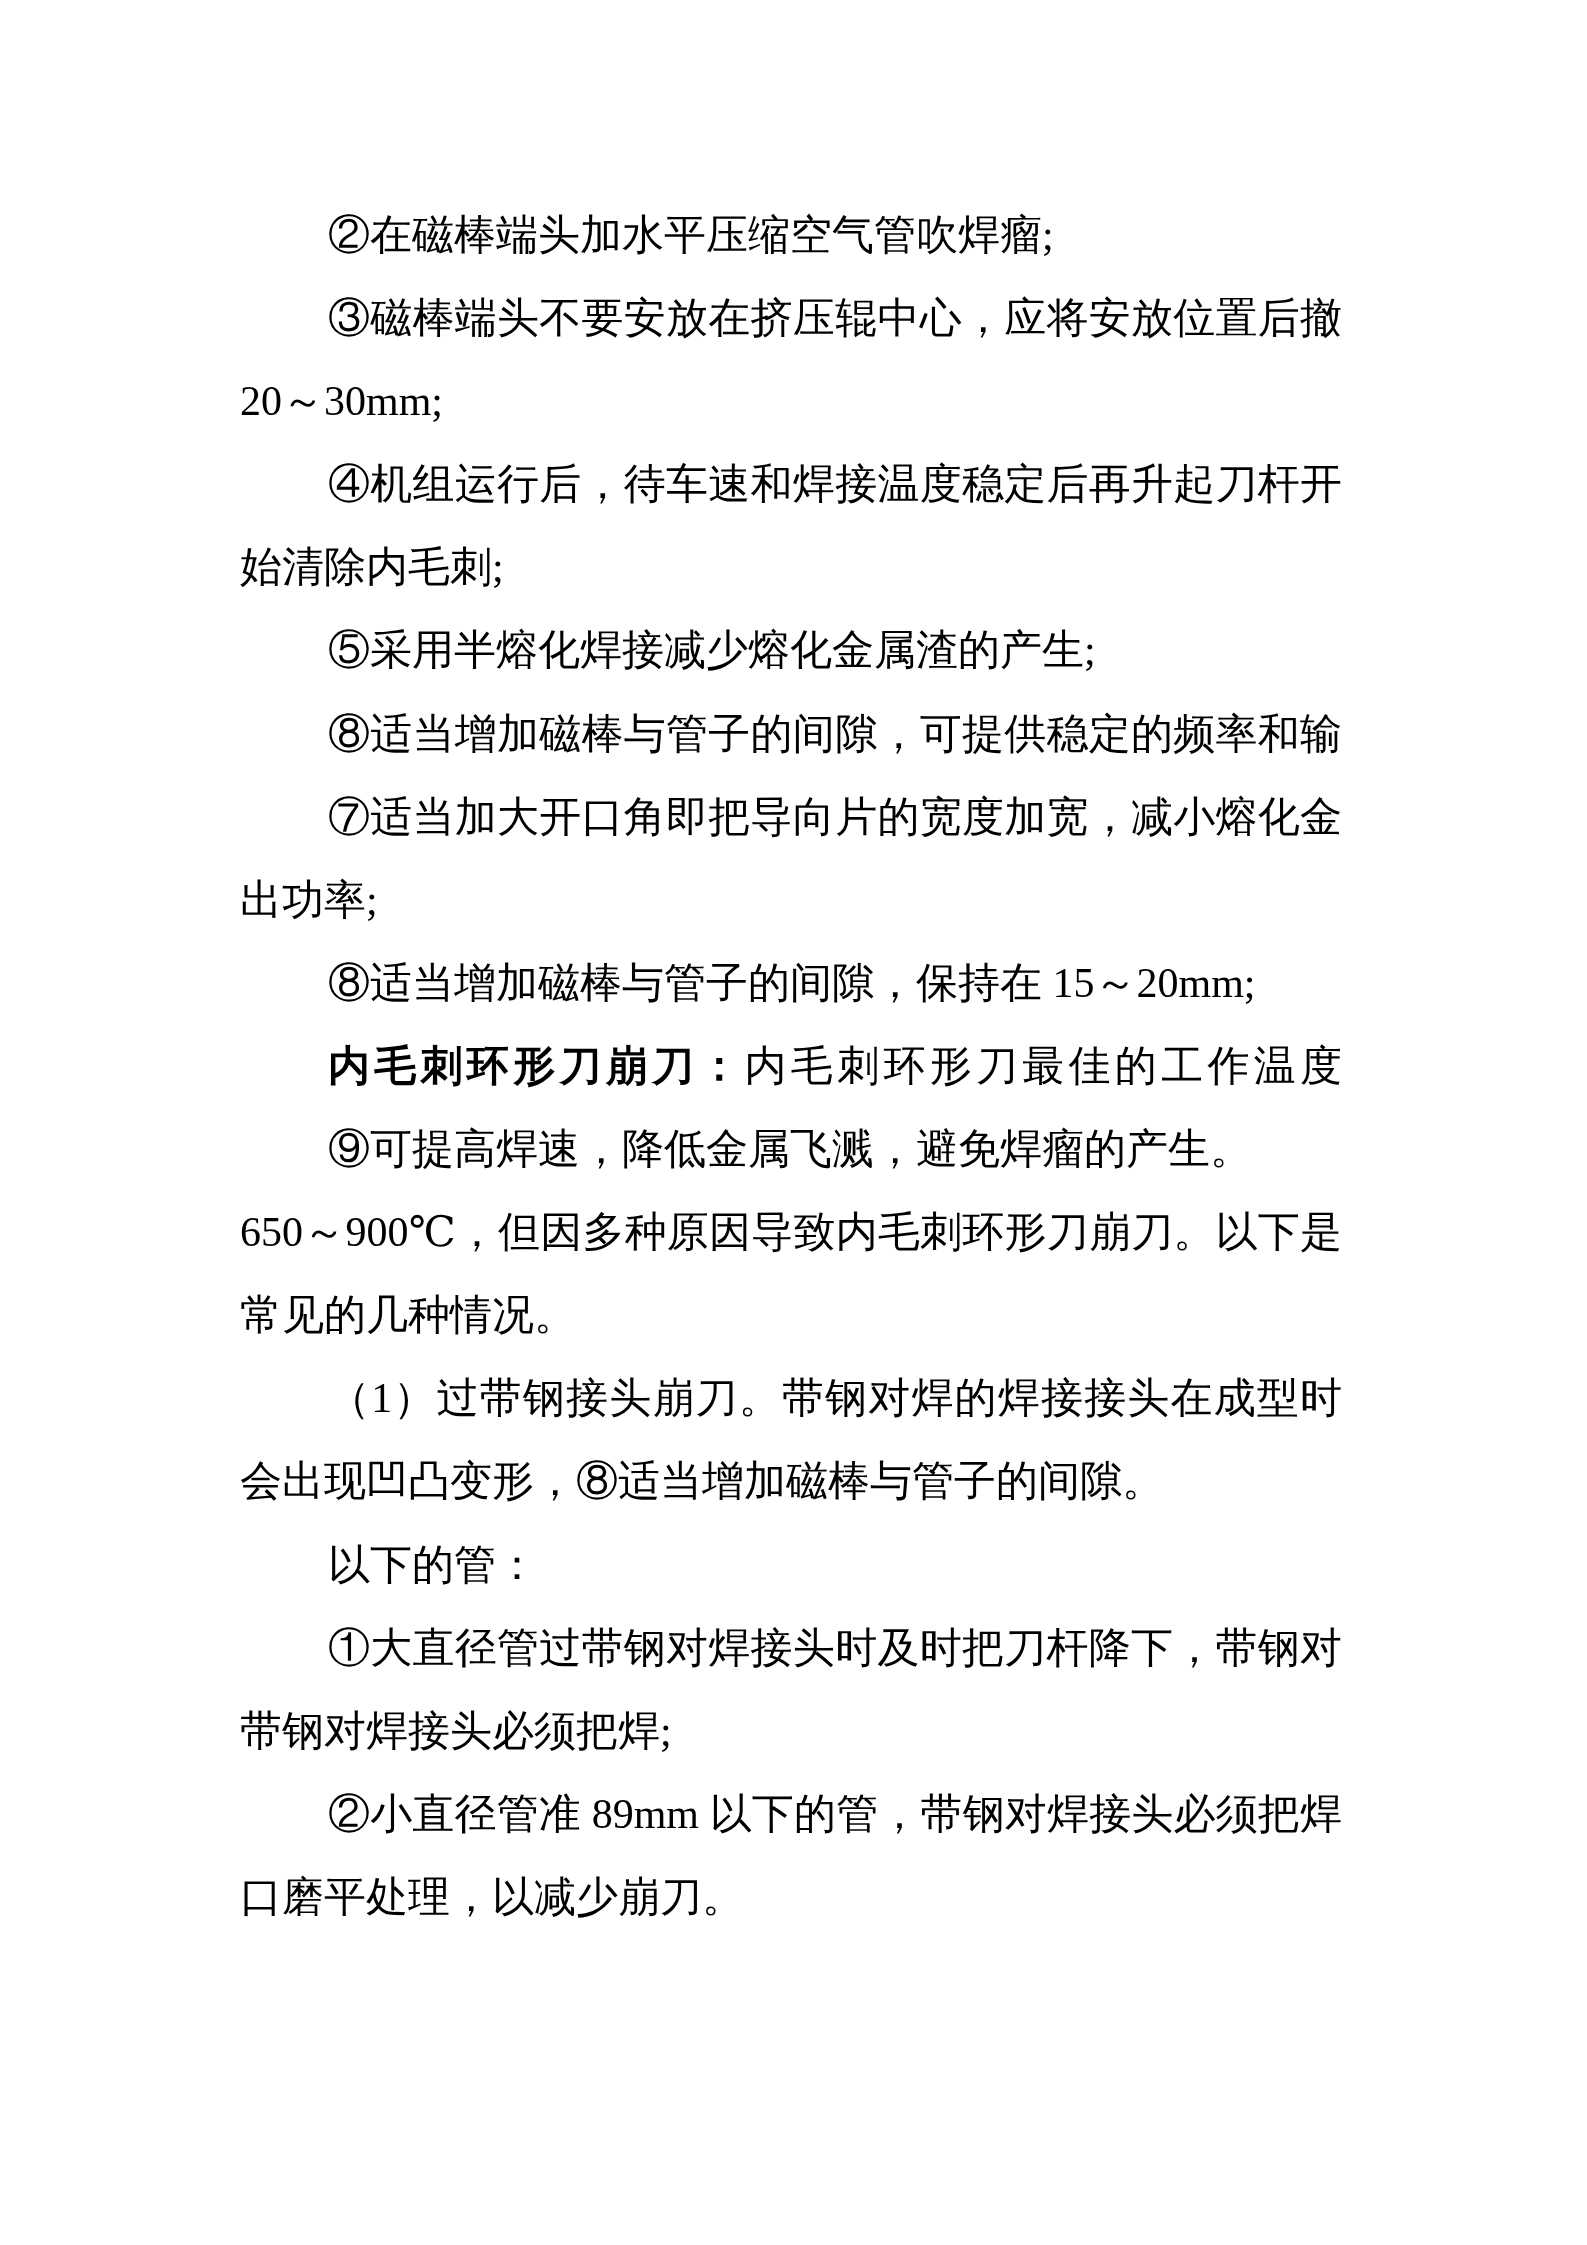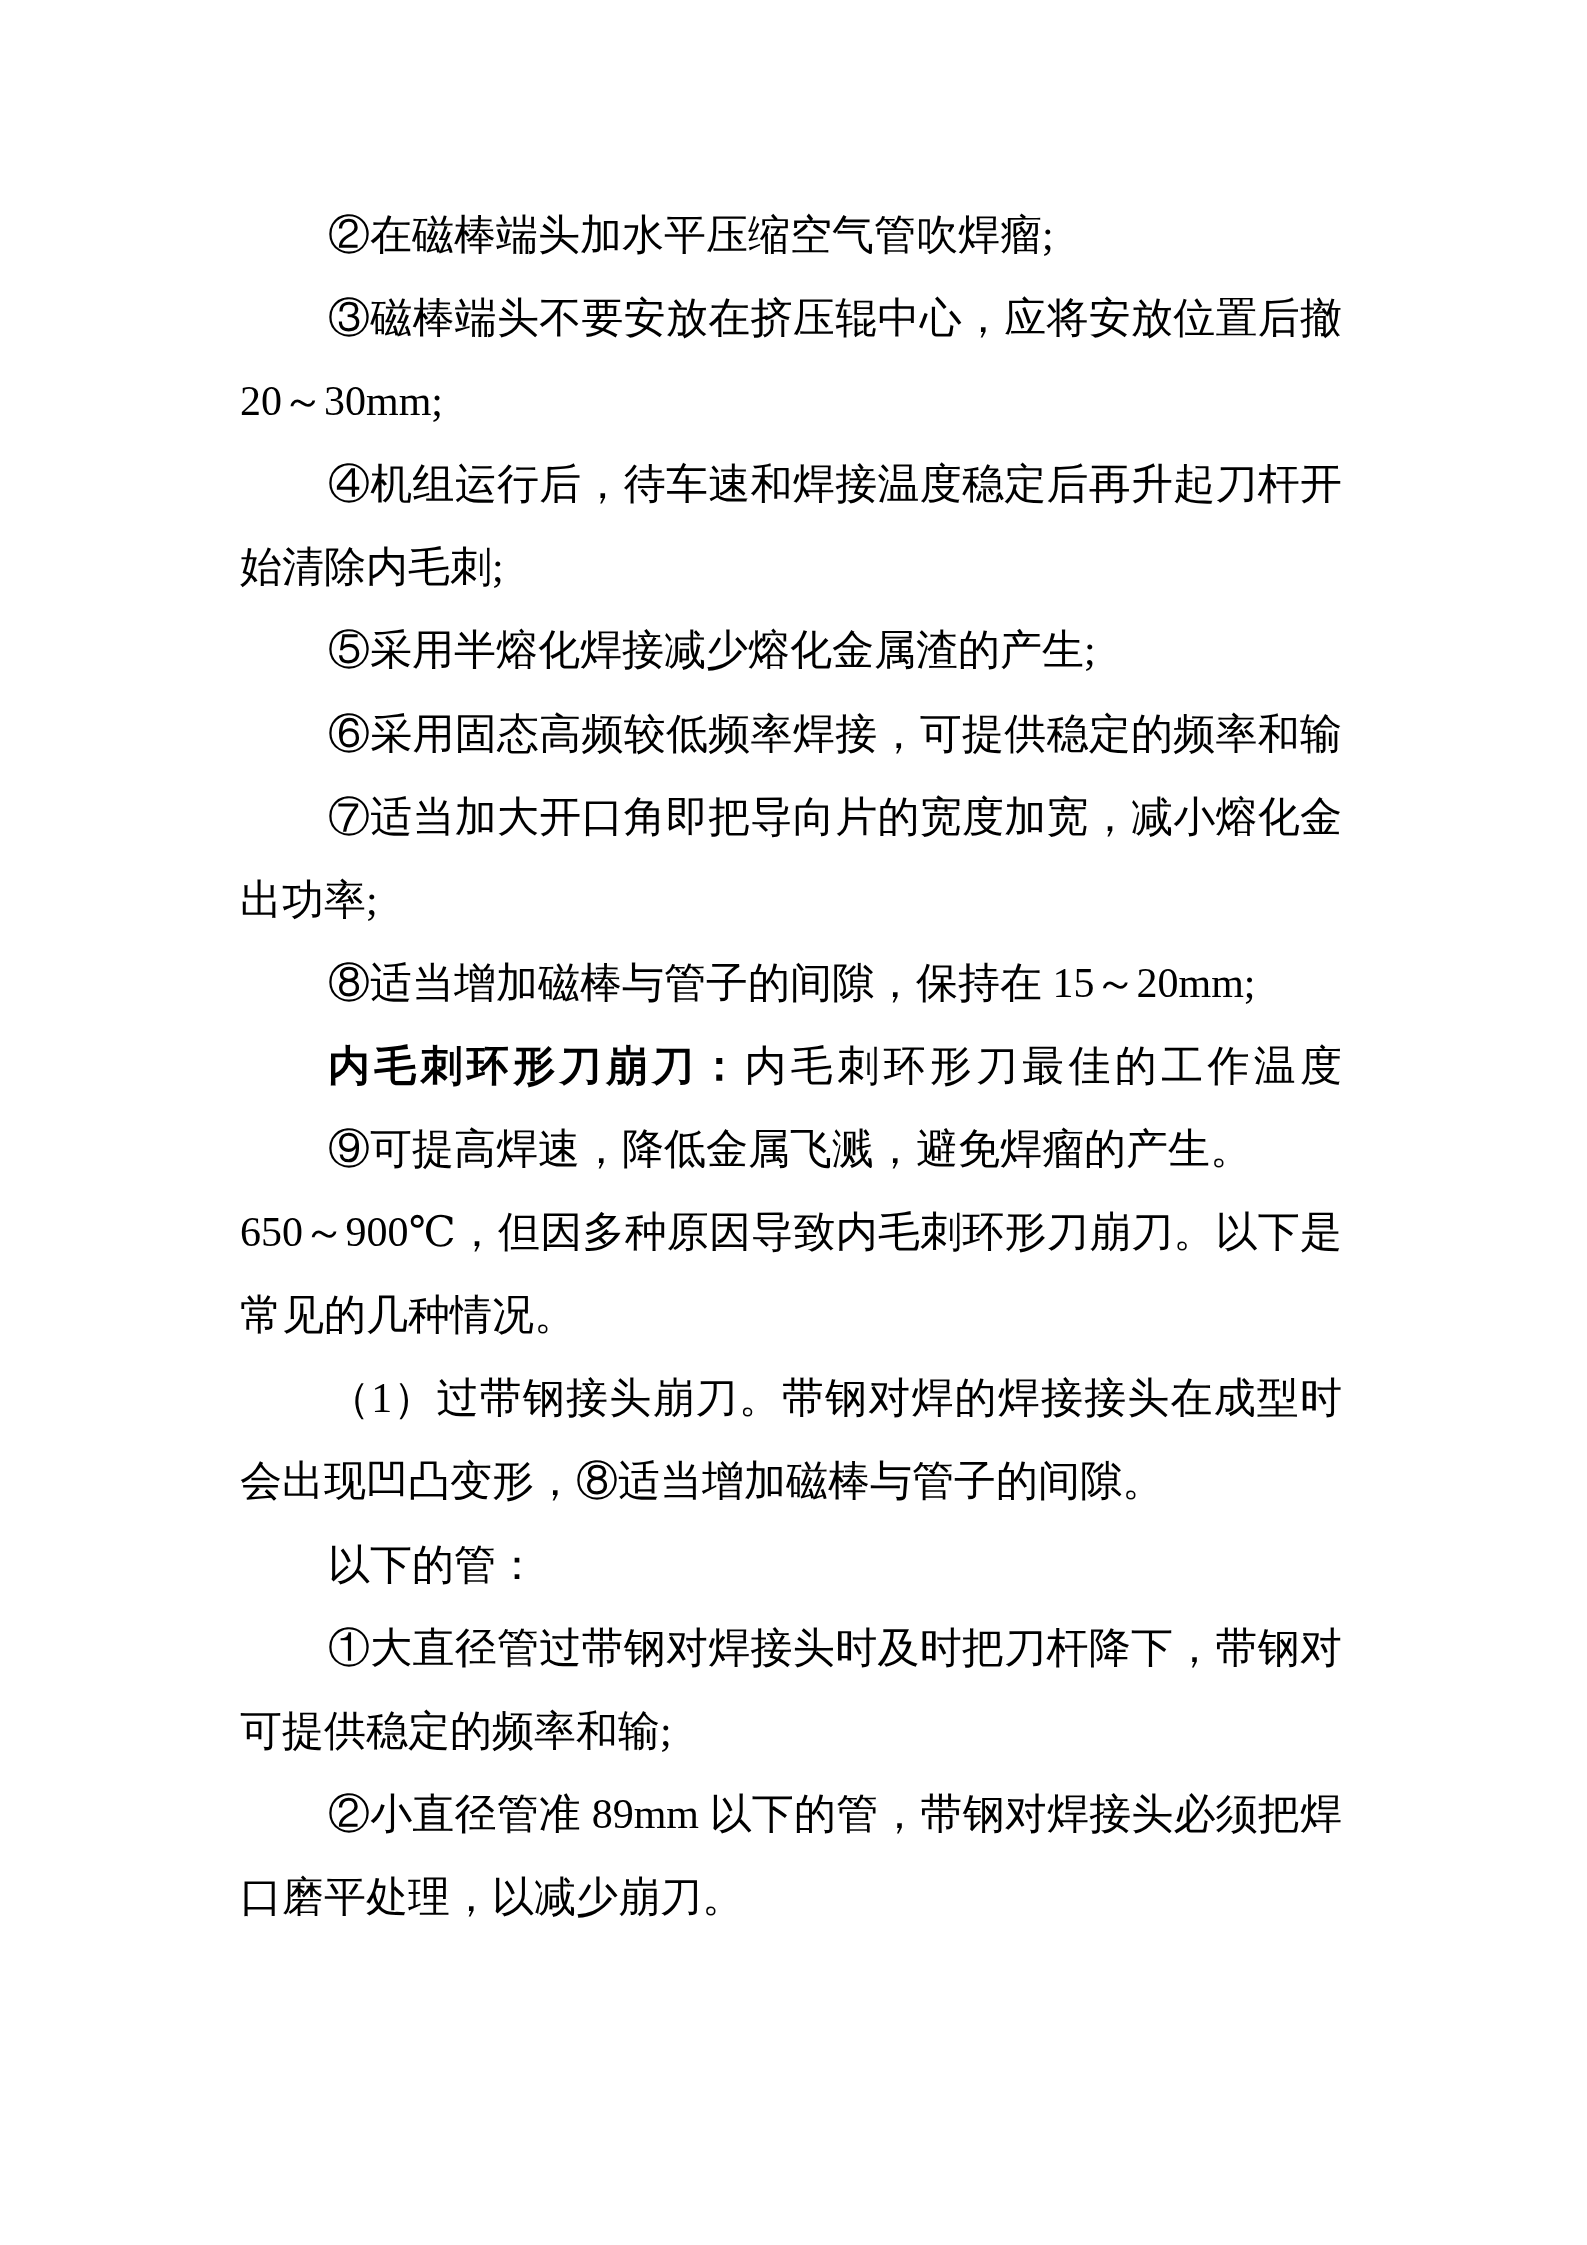--- a/index.html
+++ b/index.html
@@ -56,21 +56,21 @@
   <div class="line indent justify"><span>③磁棒端头不要安放在挤压辊中心，应将安放位置后撤</span></div>
 
   <div class="line"><span>20～30mm;</span></div>
 
   <div class="line indent justify"><span>④机组运行后，待车速和焊接温度稳定后再升起刀杆开</span></div>
 
   <div class="line"><span>始清除内毛刺;</span></div>
 
   <div class="line indent"><span>⑤采用半熔化焊接减少熔化金属渣的产生;</span></div>
 
-  <div class="line indent justify"><span>⑥采用固态高频较低频率焊接，可提供稳定的频率和输</span></div>
+  <div class="line indent justify"><span>⑧适当增加磁棒与管子的间隙，可提供稳定的频率和输</span></div>
 
   <div class="line indent justify"><span>⑦适当加大开口角即把导向片的宽度加宽，减小熔化金</span></div>
 
   <div class="line"><span>出功率;</span></div>
 
 
   <div class="line indent"><span>⑧适当增加磁棒与管子的间隙，保持在 15～20mm;</span></div>
 
   <div class="line indent justify"><span class="bold">内毛刺环形刀崩刀：</span><span>内毛刺环形刀最佳的工作温度</span></div>
 
@@ -81,19 +81,19 @@
   <div class="line"><span>常见的几种情况。</span></div>
 
   <div class="line indent justify"><span>（1）过带钢接头崩刀。带钢对焊的焊接接头在成型时</span></div>
 
   <div class="line"><span>会出现凹凸变形，⑧适当增加磁棒与管子的间隙。</span></div>
 
   <div class="line indent"><span>以下的管：</span></div>
 
   <div class="line indent justify"><span>①大直径管过带钢对焊接头时及时把刀杆降下，带钢对</span></div>
 
-  <div class="line"><span>可提供稳定的频率和输;</span></div>
+  <div class="line"><span>带钢对焊接头必须把焊;</span></div>
 
   <div class="line indent justify"><span>②小直径管准 89mm 以下的管，带钢对焊接头必须把焊</span></div>
 
   <div class="line"><span>口磨平处理，以减少崩刀。</span></div>
 </div>
 </div>
 
 </body></html>

